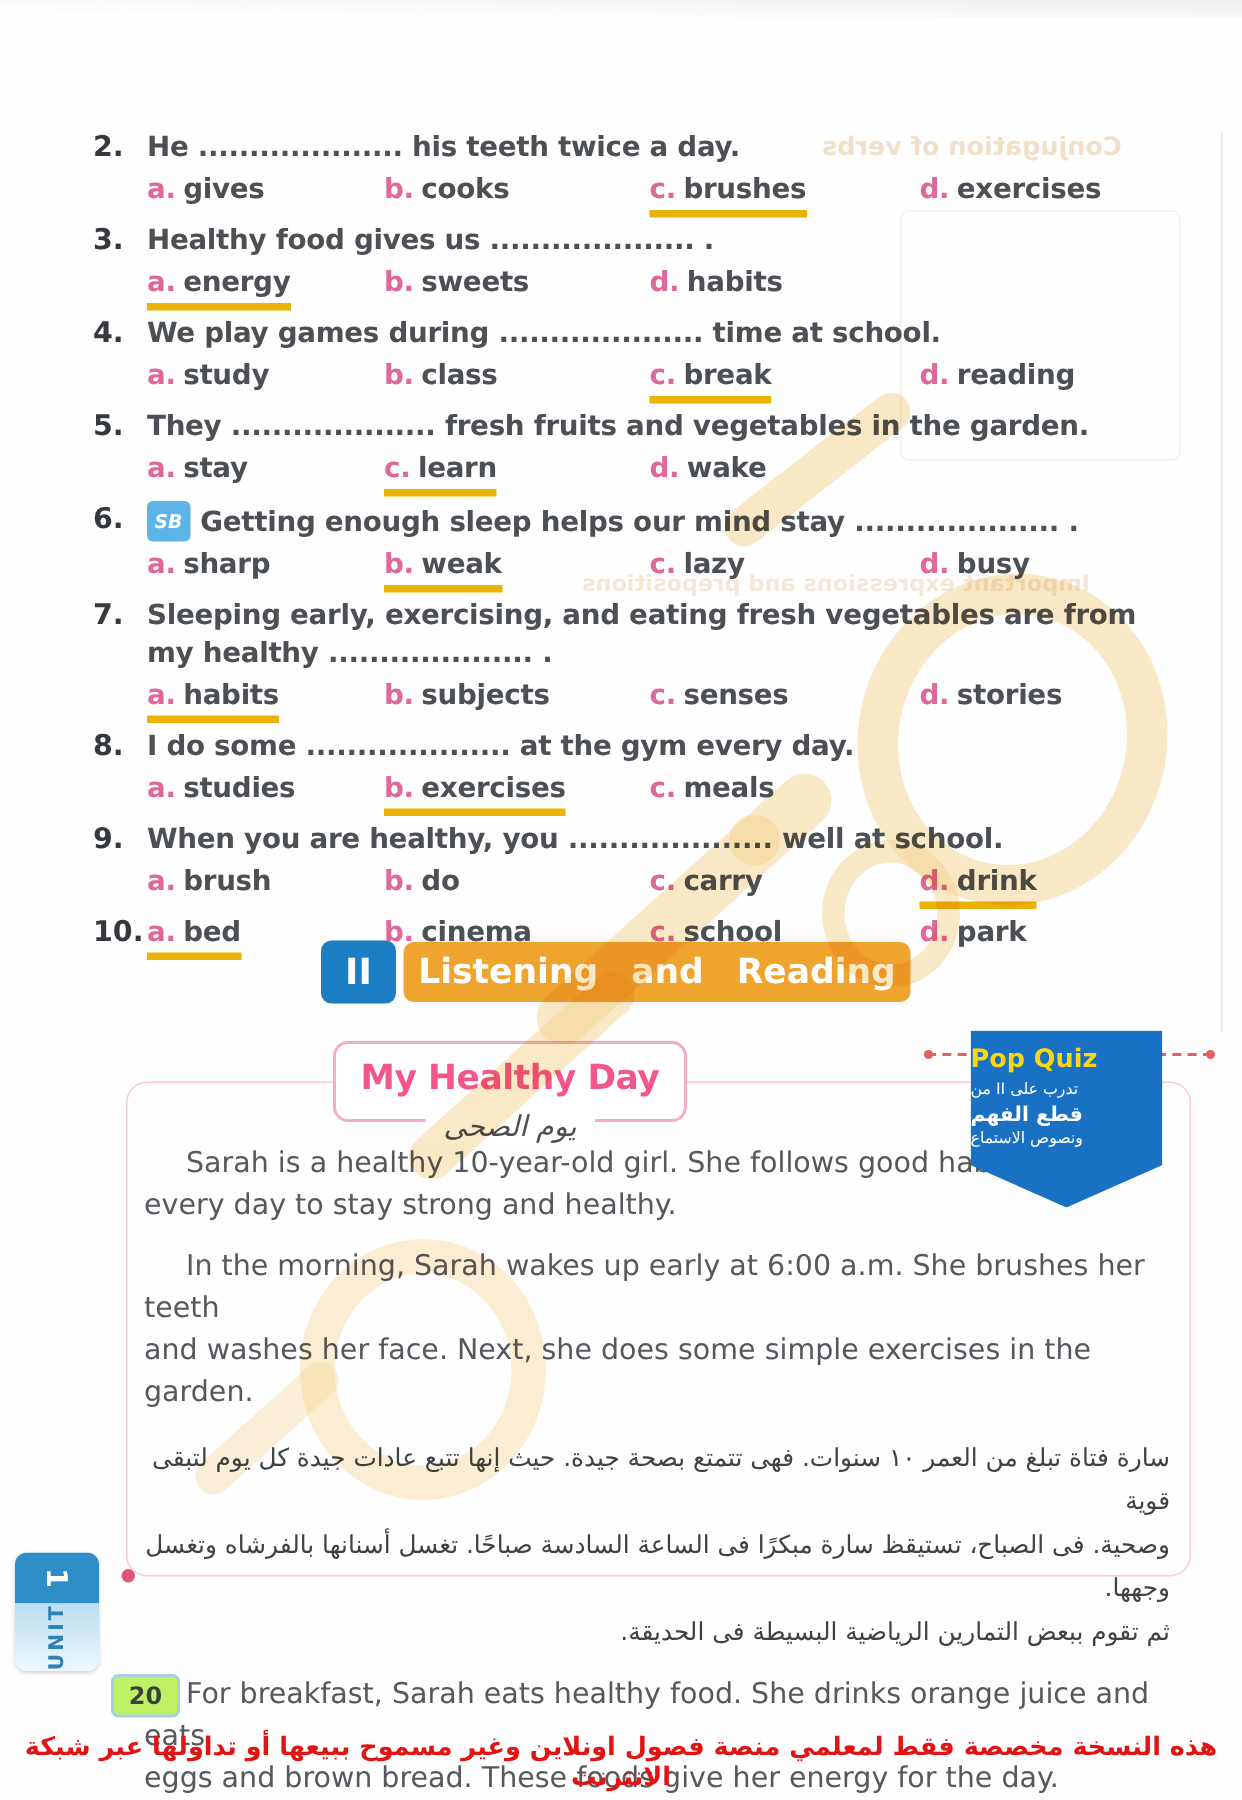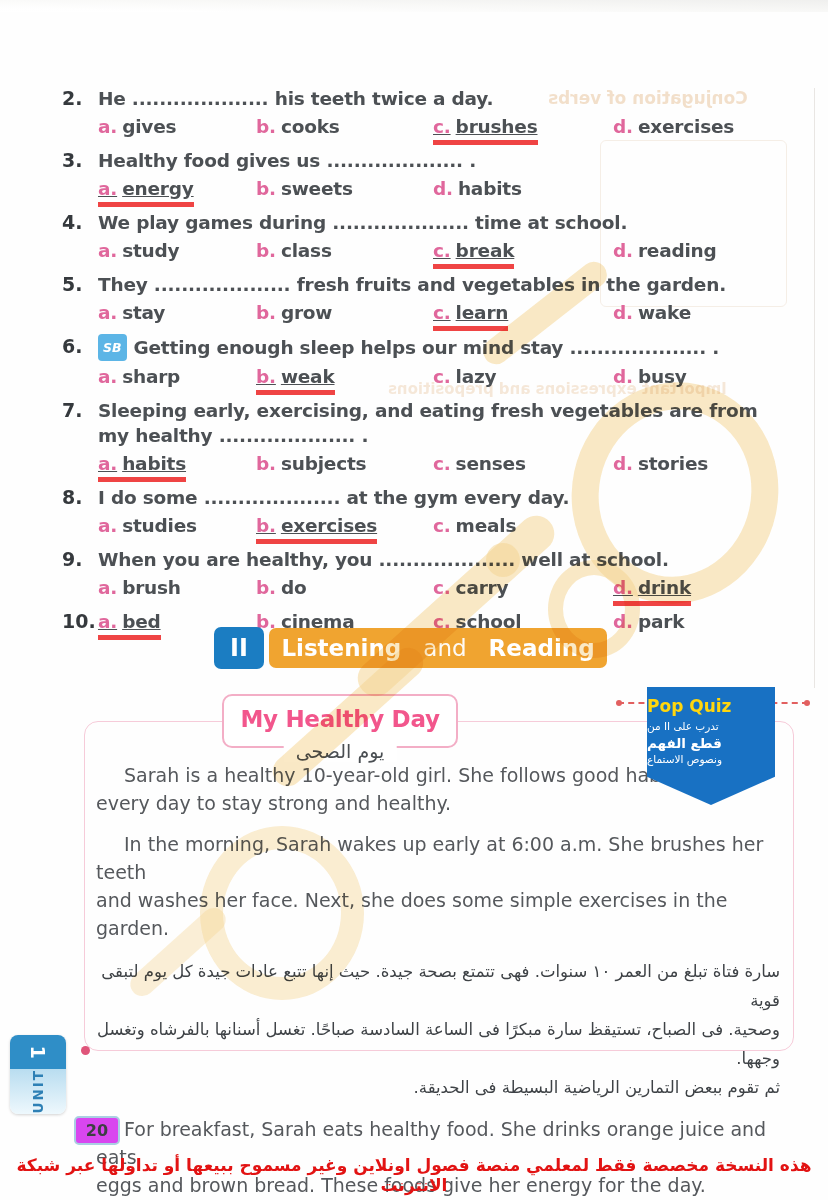--- a/index.html
+++ b/index.html
@@ -37,41 +37,41 @@
   .questions{position:absolute;left:62px;top:86px;width:720px;z-index:2;}
   .question{display:flex;margin-bottom:2px;}
   .qnum{flex:none;width:36px;font-weight:bold;color:#35393d;font-size:19px;line-height:25px;}
   .qbody{flex:1;}
   .qtext{margin:0 0 3px 0;font-size:18.5px;line-height:25px;color:#4c5054;font-weight:bold;white-space:nowrap;letter-spacing:-0.2px;}
   .qtext.wrap2{white-space:normal;}
   .opts{display:grid;grid-template-columns:158px 177px 180px 1fr;font-size:18.5px;line-height:25px;margin-bottom:1px;}
   .opt{white-space:nowrap;color:#4c5054;font-weight:bold;letter-spacing:-0.2px;}
   .opt .letter{color:#e0679c;font-style:normal;margin-right:5px;font-weight:bold;}
   .opt .ou{display:inline-block;}
-  .opt.correct .ou{border-bottom:5px solid #ef4444;padding-bottom:1px;text-decoration:underline;}
+  .opt.correct .ou{border-bottom:5px solid #eab308;padding-bottom:1px;}
   .sb{display:inline-block;background:#5cb5e6;color:#fff;font-size:12.5px;font-weight:bold;font-style:italic;
     border-radius:4px;padding:1px 5px;margin-right:7px;vertical-align:2px;letter-spacing:0;}
 
   
   .banner{position:absolute;left:214px;top:627px;display:flex;align-items:center;gap:5px;z-index:2;}
   .banner-num{width:50px;height:42px;background:#1b7dc2;border-radius:7px;color:#fff;font-weight:bold;
     font-size:24px;display:flex;align-items:center;justify-content:center;}
   .banner-bar{width:338px;height:40px;background:#f0a430;border-radius:7px;color:#fff;display:flex;
     align-items:center;justify-content:center;font-size:23px;font-weight:bold;gap:22px;}
-  .banner-bar .and{font-weight:normal;opacity:.95;}
+  .banner-bar .and{font-weight:bold;opacity:.95;}
 
   
   .passage-box{position:absolute;left:84px;top:721px;width:708px;height:328px;
     border:1.5px solid rgba(238,160,185,.55);border-radius:14px;z-index:1;}
   .corner-dot{position:absolute;left:-4px;bottom:-5px;width:9px;height:9px;background:#df557a;border-radius:50%;}
   .title-box{position:absolute;left:222px;top:694px;width:232px;height:50px;border:2px solid #f3aec6;
     border-radius:10px;background:#fff;text-align:center;z-index:3;}
   .title-box .ttl{color:#f2568c;font-weight:bold;font-size:23px;line-height:46px;letter-spacing:-0.3px;text-align:center;}
   .title-box .sub{position:absolute;left:50%;transform:translateX(-50%);bottom:-16px;background:#fff;
-    padding:0 12px;font-size:19px;color:#4a4e52;white-space:nowrap;direction:rtl;}
+    padding:0 12px;font-size:19px;color:#4a4e52;white-space:nowrap;direction:rtl;font-style:italic;}
   .pq-line{position:absolute;left:618px;top:702px;width:190px;border-top:2px dashed #e26060;z-index:2;}
   .pq-line::before,.pq-line::after{content:"";position:absolute;top:-4px;width:6px;height:6px;background:#e26060;border-radius:50%;}
   .pq-line::before{left:-2px;} .pq-line::after{right:-2px;}
   .popquiz{position:absolute;left:647px;top:687px;width:128px;height:118px;background:#1871c3;
     clip-path:polygon(0 0,100% 0,100% 76%,50% 100%,0 76%);z-index:3;text-align:left;padding-top:9px;box-sizing:border-box;}
   .pq-title{color:#ffd60d;font-weight:bold;font-size:17px;margin-bottom:3px;}
   .pq-ar{color:#fff;direction:rtl;line-height:15px;font-size:10.5px;}
   .pq-ar.big{font-size:13.5px;font-weight:bold;line-height:18px;}
 
   .passage{position:absolute;left:96px;top:748px;width:688px;color:#55585c;font-size:19px;z-index:2;}
@@ -85,21 +85,21 @@
   
   .unit-tab{position:absolute;left:10px;top:1035px;width:56px;height:79px;border-radius:8px;overflow:hidden;
     box-shadow:0 1px 3px rgba(0,0,0,.18);z-index:4;}
   .unit-num{height:34px;background:#2f8ec7;color:#fff;display:flex;align-items:center;justify-content:center;
     font-weight:bold;font-size:19px;}
   .unit-num span{display:inline-block;transform:rotate(90deg);}
   .unit-word{height:45px;background:linear-gradient(180deg,#b9ddf0,#eef8fd);display:flex;align-items:center;justify-content:center;}
   .unit-word span{writing-mode:vertical-rl;transform:rotate(180deg);color:#2e80b5;font-weight:bold;
     font-size:13.5px;letter-spacing:2px;}
   .pagenum{position:absolute;left:74px;top:1116px;width:42px;height:25px;border:2px solid #aacfe2;border-radius:5px;
-    background:#d946ef;color:#3c4043;font-size:16px;font-weight:bold;display:flex;align-items:center;justify-content:center;z-index:4;}
+    background:#bef264;color:#3c4043;font-size:16px;font-weight:bold;display:flex;align-items:center;justify-content:center;z-index:4;}
   .notice{position:absolute;left:0;top:1155px;width:100%;text-align:center;color:#e21313;font-weight:bold;
     font-size:17px;direction:rtl;z-index:4;}
 </style>
 </head>
 <body>
 
 <div class="page">
 
   <div class="scanline"></div>
   <div class="page-edge"></div>
@@ -147,21 +147,20 @@
         </div>
       </div>
     </div>
 
     <div class="question">
       <span class="qnum">5.</span>
       <div class="qbody">
         <p class="qtext">They .................... fresh fruits and vegetables in the garden.</p>
         <div class="opts">
           <span class="opt"><span class="ou"><i class="letter">a.</i><span>stay</span></span></span>
-          <span class="opt"><span class="ou"><i class="letter">b.</i><span>grow</span></span></span>
           <span class="opt correct"><span class="ou"><i class="letter">c.</i><span>learn</span></span></span>
           <span class="opt"><span class="ou"><i class="letter">d.</i><span>wake</span></span></span>
         </div>
       </div>
     </div>
 
     <div class="question">
       <span class="qnum">6.</span>
       <div class="qbody">
         <p class="qtext"><span class="sb">SB</span><span>Getting enough sleep helps our mind stay .................... .</span></p>

